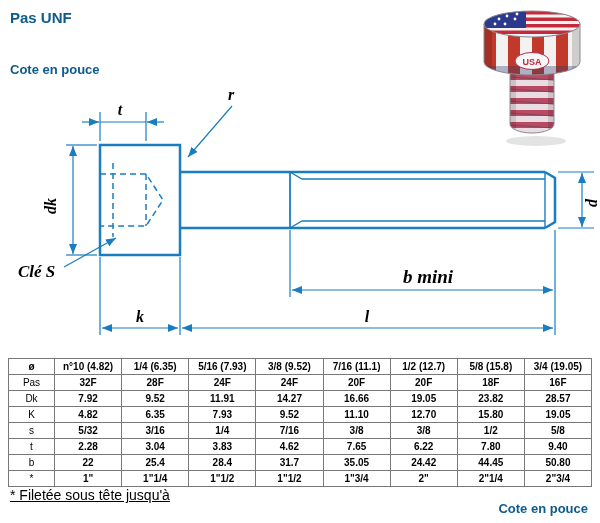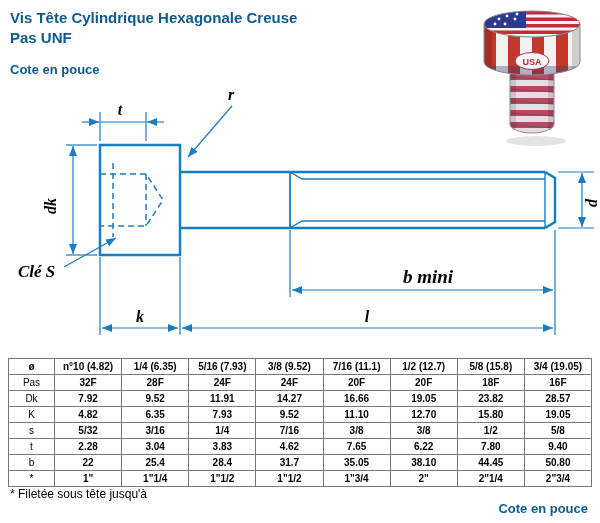--- a/index.html
+++ b/index.html
@@ -29,32 +29,31 @@
     border:1px solid #777;
     text-align:center; vertical-align:middle;
     padding:2px 0; height:11px;
     overflow:hidden; white-space:nowrap;
   }
   table.spec thead th { font-weight:bold; }
   table.spec tbody th { font-weight:normal; }
   table.spec td { font-weight:bold; }
   .footnote {
     position:absolute; left:10px; top:487px;
-    font-size:12px; color:#000;
+    font-size:14px; color:#000;text-decoration:underline;
   }
   .caption-br {
     position:absolute; right:12px; top:501px;
     color:#0d5a8c; font-weight:bold; font-size:13px;
   }
 </style>
 </head>
 <body>
 
 <div class="title-block">
-  <div>Vis Tête Cylindrique Hexagonale Creuse</div>
   <div>Pas UNF</div>
 </div>
 <div class="subtitle">Cote en pouce</div>
 
 <svg class="flag-screw" width="122" height="146" viewBox="0 0 122 146">
   <defs>
     <clipPath id="headClip">
         <path d="M12,20 a48,13 0 0 1 96,0 L108,58 a48,13 0 0 1 -96,0 Z"></path>
       </clipPath>
     <clipPath id="topClip">
@@ -263,21 +262,21 @@
       <td>7.80</td>
       <td>9.40</td>
     </tr>
     <tr>
       <th>b</th>
       <td>22</td>
       <td>25.4</td>
       <td>28.4</td>
       <td>31.7</td>
       <td>35.05</td>
-      <td>38.10</td>
+      <td>24.42</td>
       <td>44.45</td>
       <td>50.80</td>
     </tr>
     <tr>
       <th>*</th>
       <td>1"</td>
       <td>1"1/4</td>
       <td>1"1/2</td>
       <td>1"1/2</td>
       <td>1"3/4</td>

